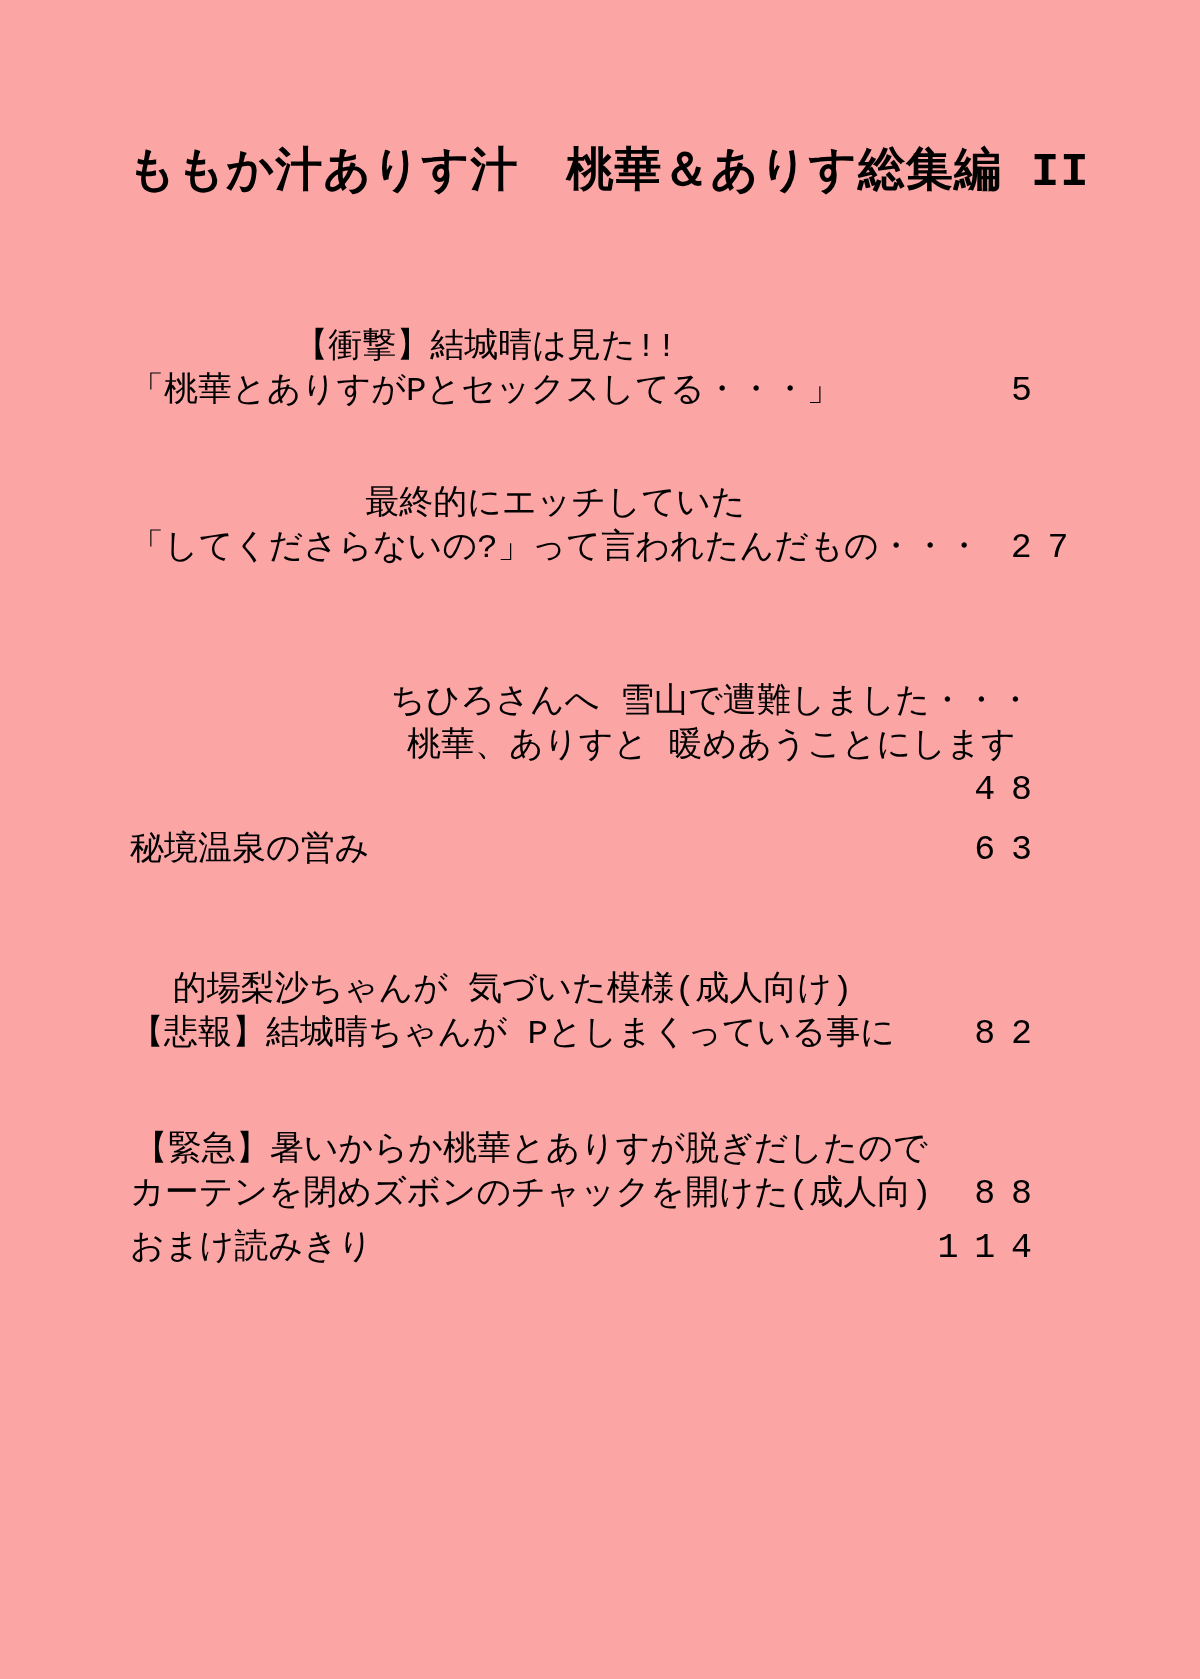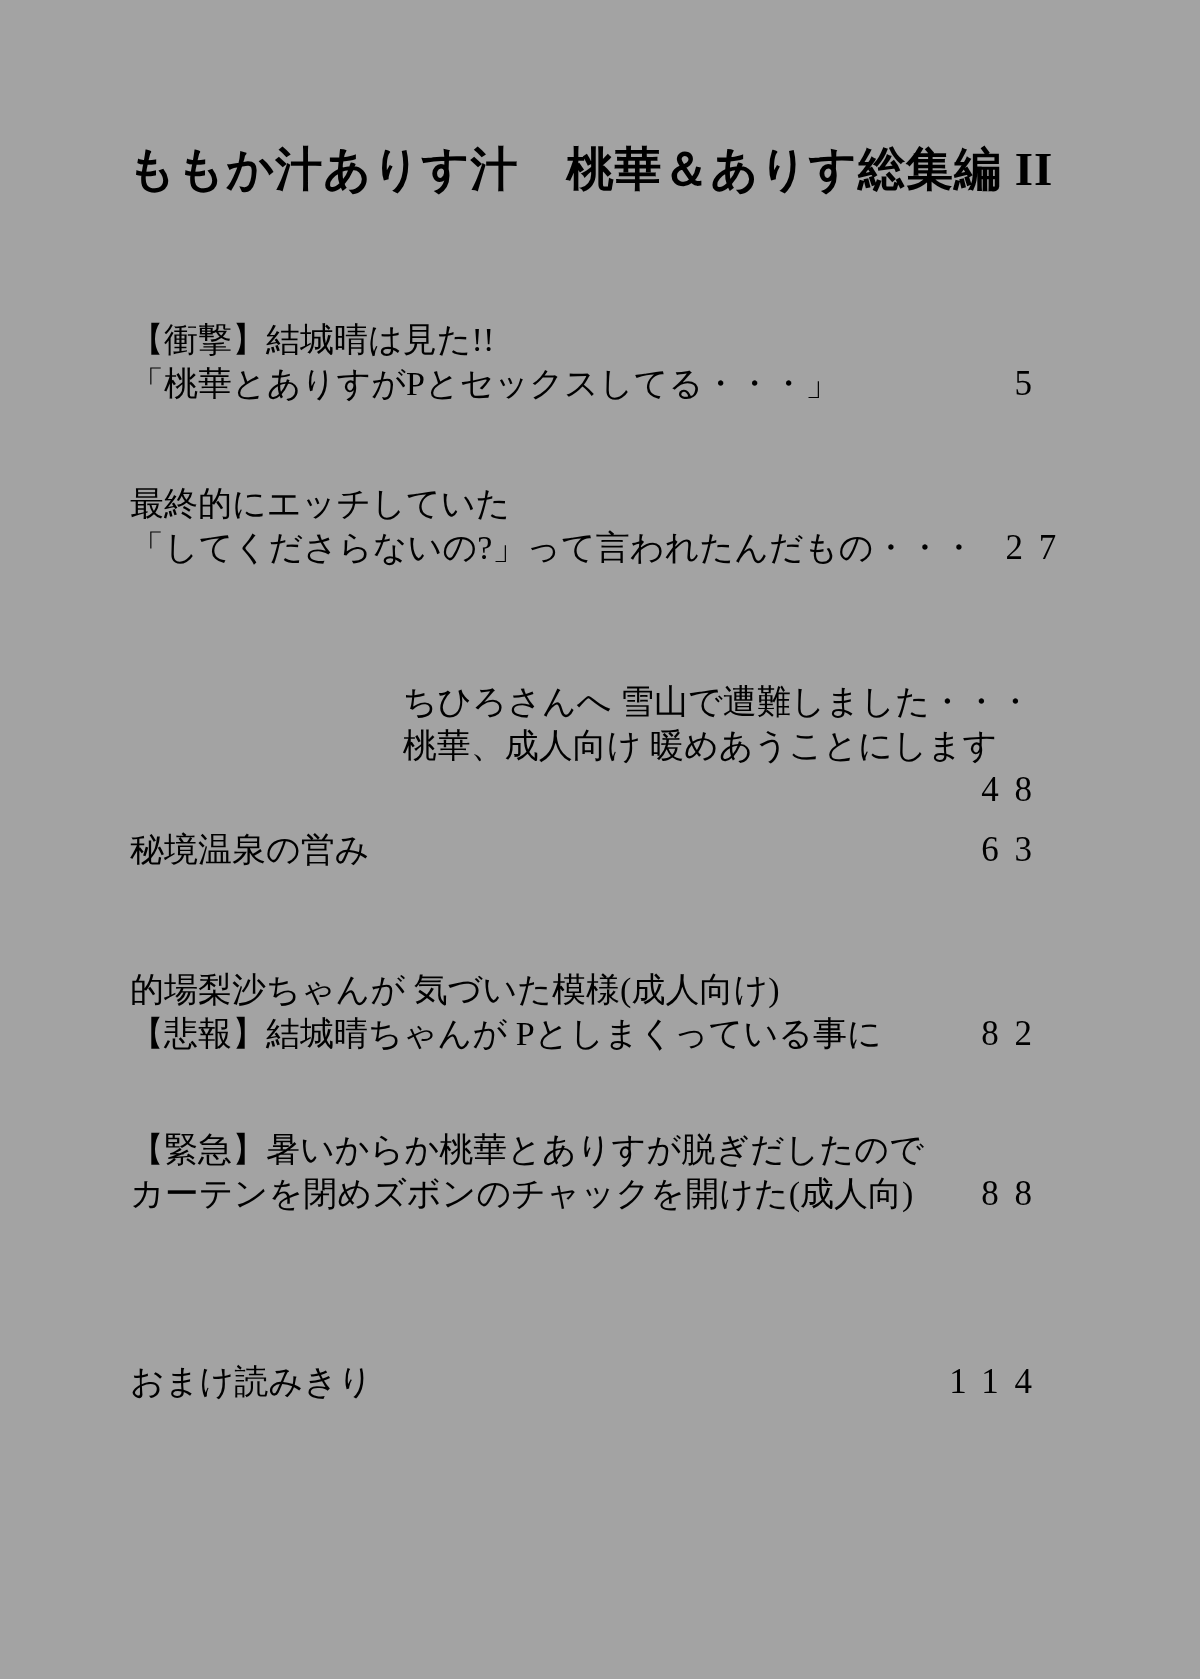--- a/index.html
+++ b/index.html
@@ -4,24 +4,25 @@
 <style>
   html, body {
     margin: 0;
     padding: 0;
     background: #ffffff;
   }
   .page {
     position: relative;
     width: 1200px;
     height: 1679px;
-    background: #a3a3a3;
+    background: #fca5a5;
     color: #000000;
-    font-family: Liberation Serif, serif;
+    font-family: Liberation Mono, monospace;
     overflow: hidden;
+    text-align: center;
   }
   .title {
     position: absolute;
     left: 128px;
     top: 138px;
     margin: 0;
     font-size: 47px;
     font-weight: 600;
     letter-spacing: 1px;
     white-space: pre;
@@ -51,42 +52,42 @@
     white-space: nowrap;
     padding-left: 30px;
   }
 </style>
 </head>
 <body>
 
 <div class="page">
   <h1 class="title">ももか汁ありす汁　桃華＆ありす総集編 II</h1>
   <div id="entries">
-      <div class="entry" style="top: 318px;">
+      <div class="entry" style="top: 325px;">
         <div class="lines"><div class="line">【衝撃】結城晴は見た!!</div><div class="line">「桃華とありすがPとセックスしてる・・・」</div></div>
         <div class="page-num">5</div>
       </div>
       <div class="entry" style="top: 482px;">
         <div class="lines"><div class="line">最終的にエッチしていた</div><div class="line">「してくださらないの?」って言われたんだもの・・・</div></div>
         <div class="page-num">27</div>
       </div>
       <div class="entry" style="top: 680px; flex-direction: column;">
-        <div class="lines"><div class="line">ちひろさんへ 雪山で遭難しました・・・</div><div class="line">桃華、成人向け 暖めあうことにします</div></div>
+        <div class="lines"><div class="line">ちひろさんへ 雪山で遭難しました・・・</div><div class="line">桃華、ありすと 暖めあうことにします</div></div>
         <div class="page-num">48</div>
       </div>
       <div class="entry" style="top: 828px;">
         <div class="lines"><div class="line">秘境温泉の営み</div></div>
         <div class="page-num">63</div>
       </div>
       <div class="entry" style="top: 968px;">
         <div class="lines"><div class="line">的場梨沙ちゃんが 気づいた模様(成人向け)</div><div class="line">【悲報】結城晴ちゃんが Pとしまくっている事に</div></div>
         <div class="page-num">82</div>
       </div>
       <div class="entry" style="top: 1128px;">
         <div class="lines"><div class="line">【緊急】暑いからか桃華とありすが脱ぎだしたので</div><div class="line">カーテンを閉めズボンのチャックを開けた(成人向)</div></div>
         <div class="page-num">88</div>
       </div>
-      <div class="entry" style="top: 1360px;">
+      <div class="entry" style="top: 1226px;">
         <div class="lines"><div class="line">おまけ読みきり</div></div>
         <div class="page-num">114</div>
       </div>
     </div>
 </div>
 
 </body></html>

